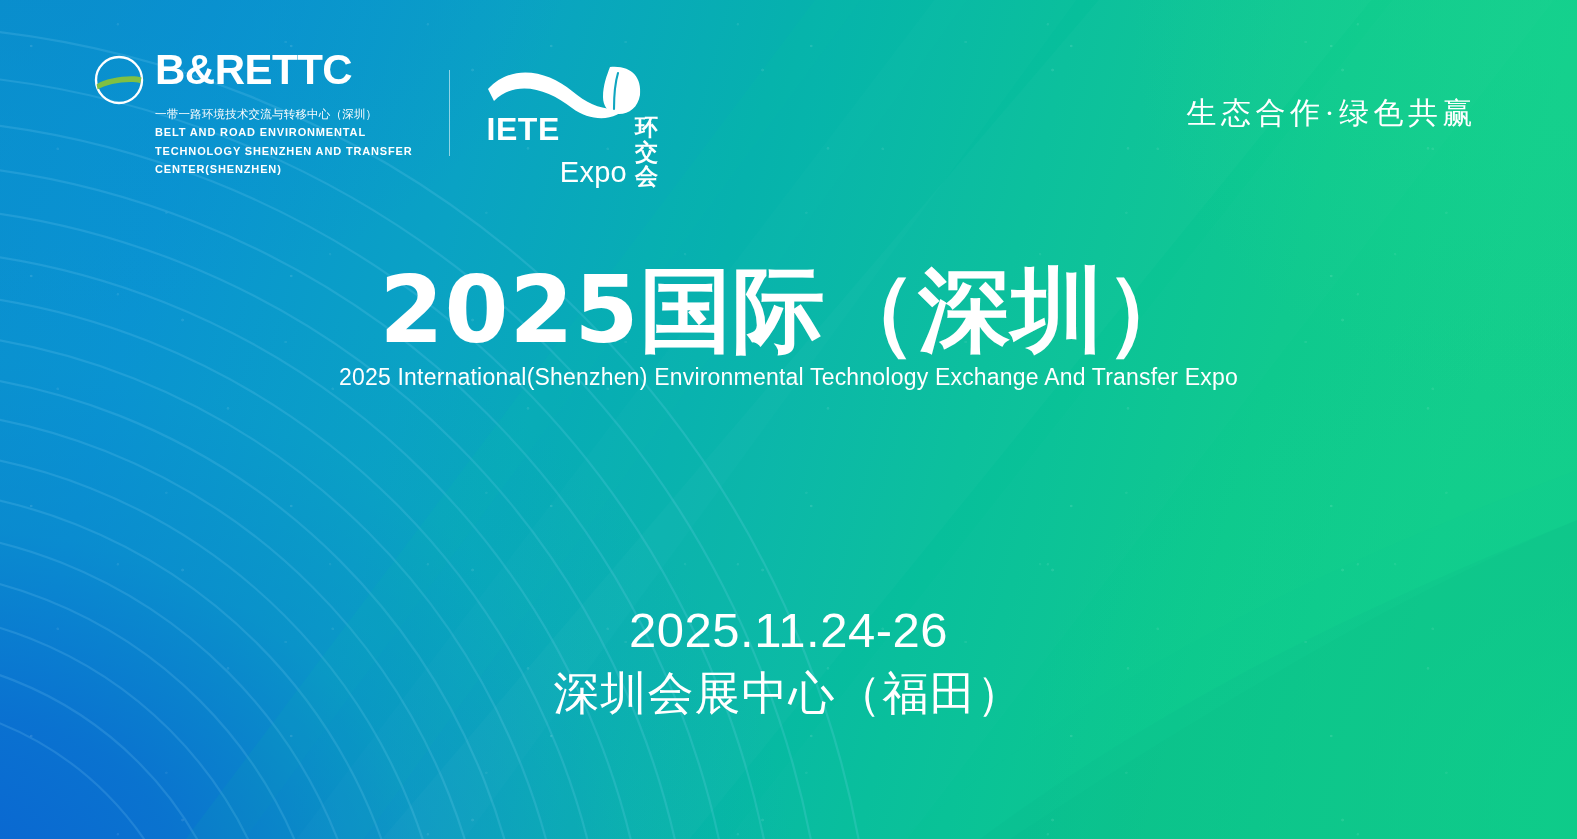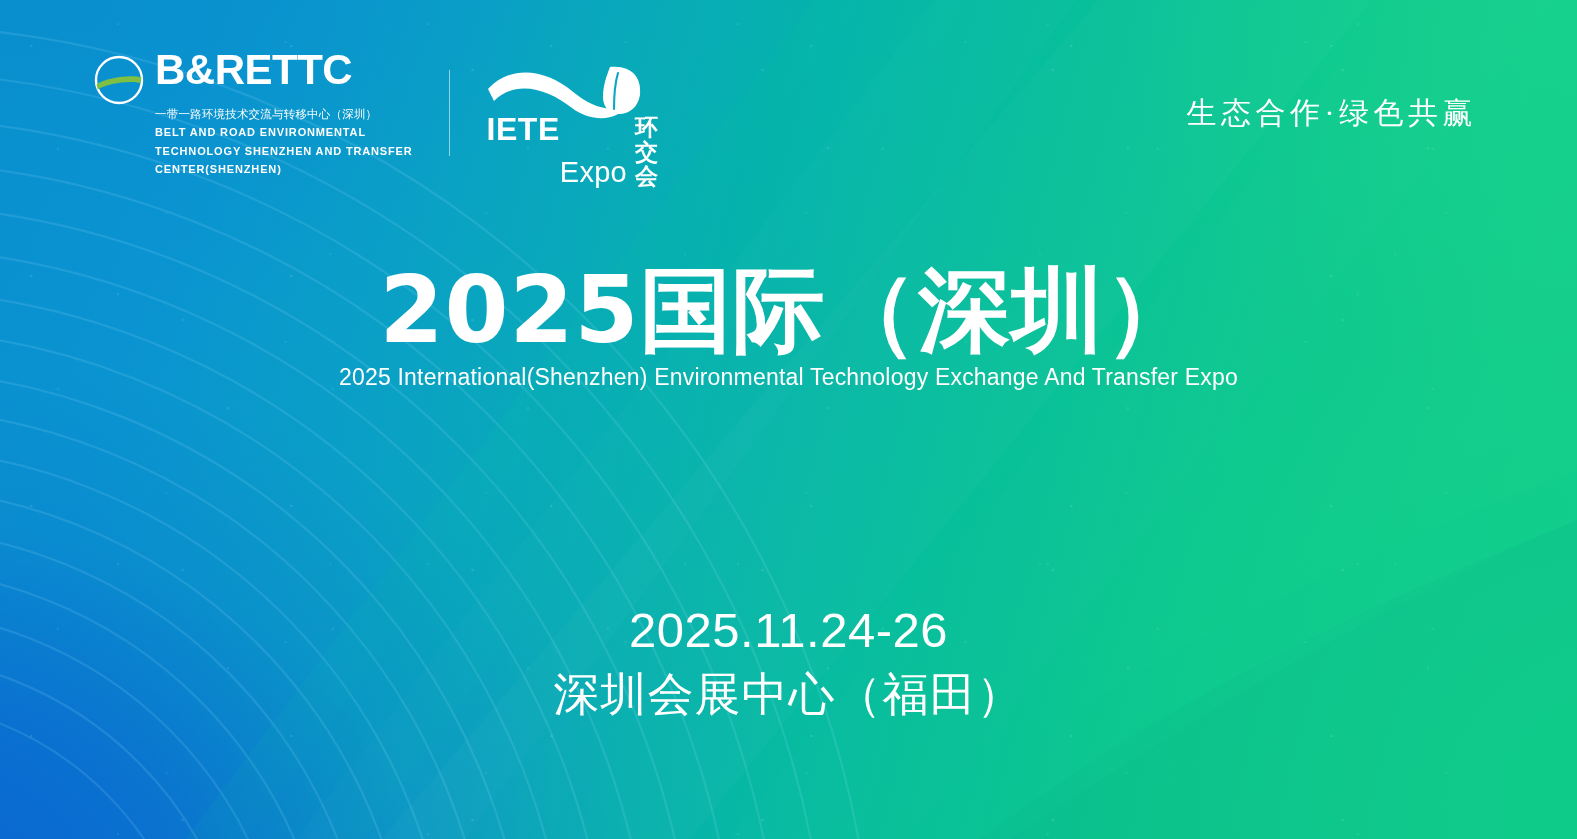--- a/index.html
+++ b/index.html
@@ -246,21 +246,21 @@
     font-family: "Liberation Sans", sans-serif;
   }
   .info-venue {
     font-size: 46px;
     font-weight: 400;
     color: #ffffff;
     letter-spacing: 1px;
     line-height: 1.15;
     margin-top: 10px;
     white-space: nowrap;
-    font-family: Liberation Sans, sans-serif;
+    font-family: Liberation Serif, serif;
   }
 </style>
 </head>
 <body>
 
 <div class="banner">
 
   <div class="bg-layer bg-bluebloom2"></div>
   <div class="bg-layer bg-greenbloom"></div>
   <div class="bg-layer bg-bluebloom"></div>

